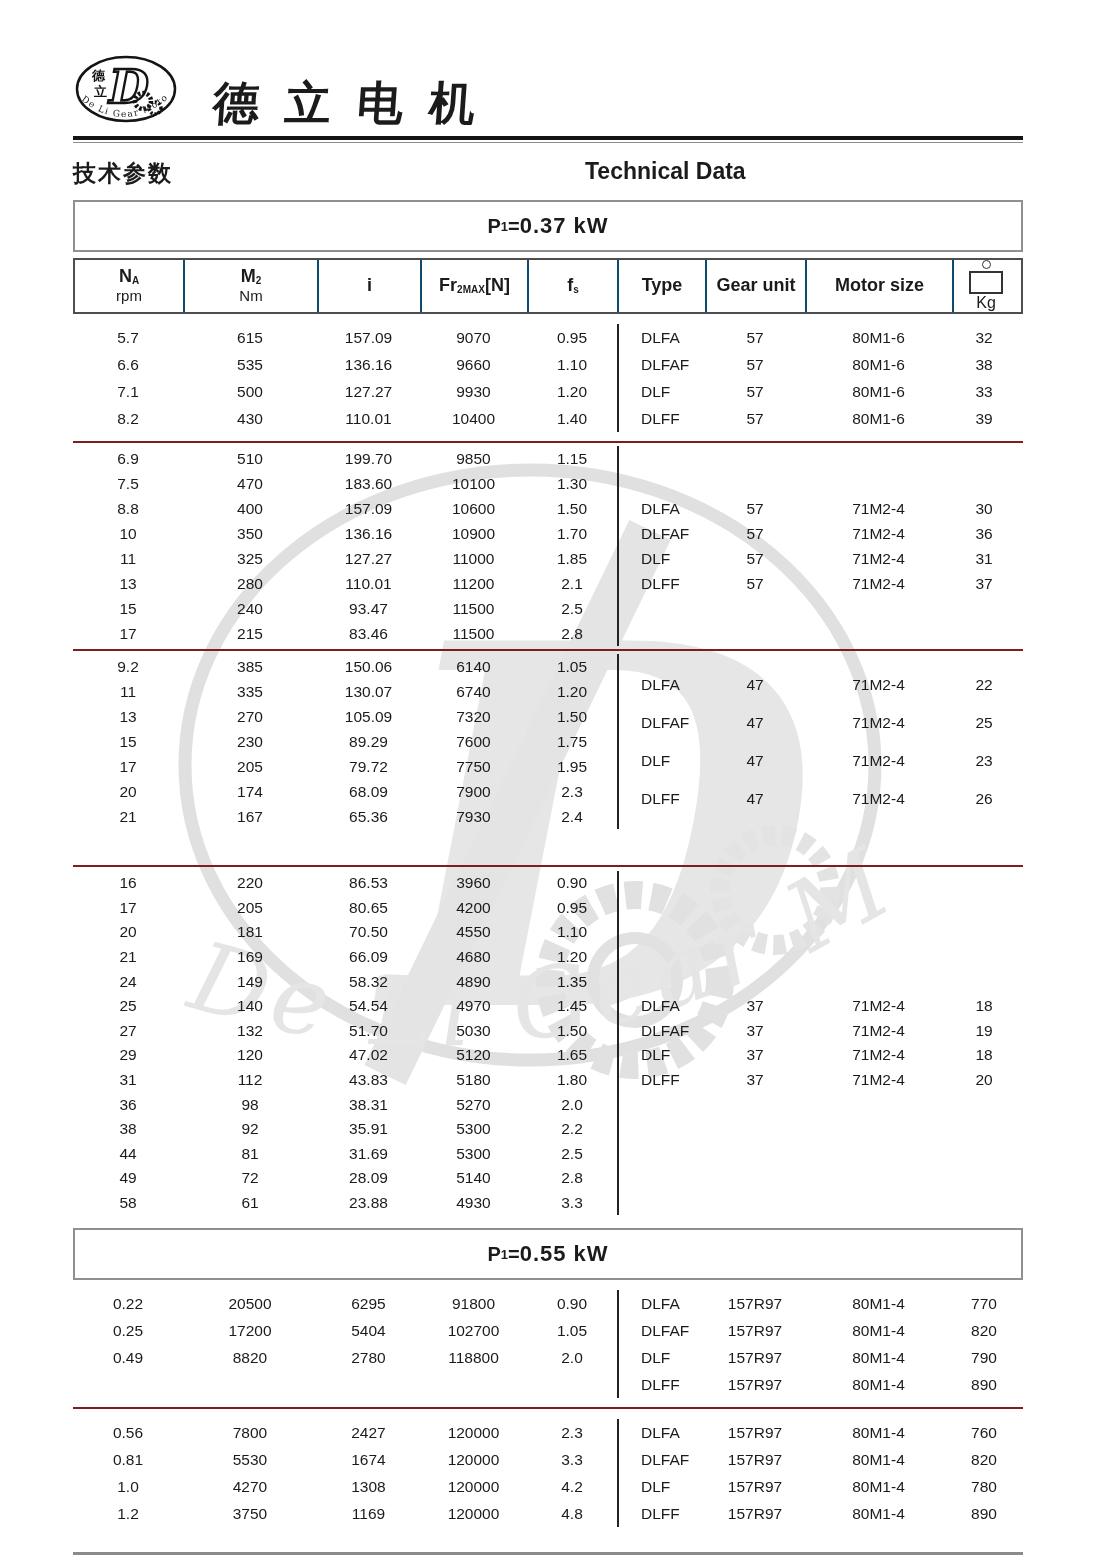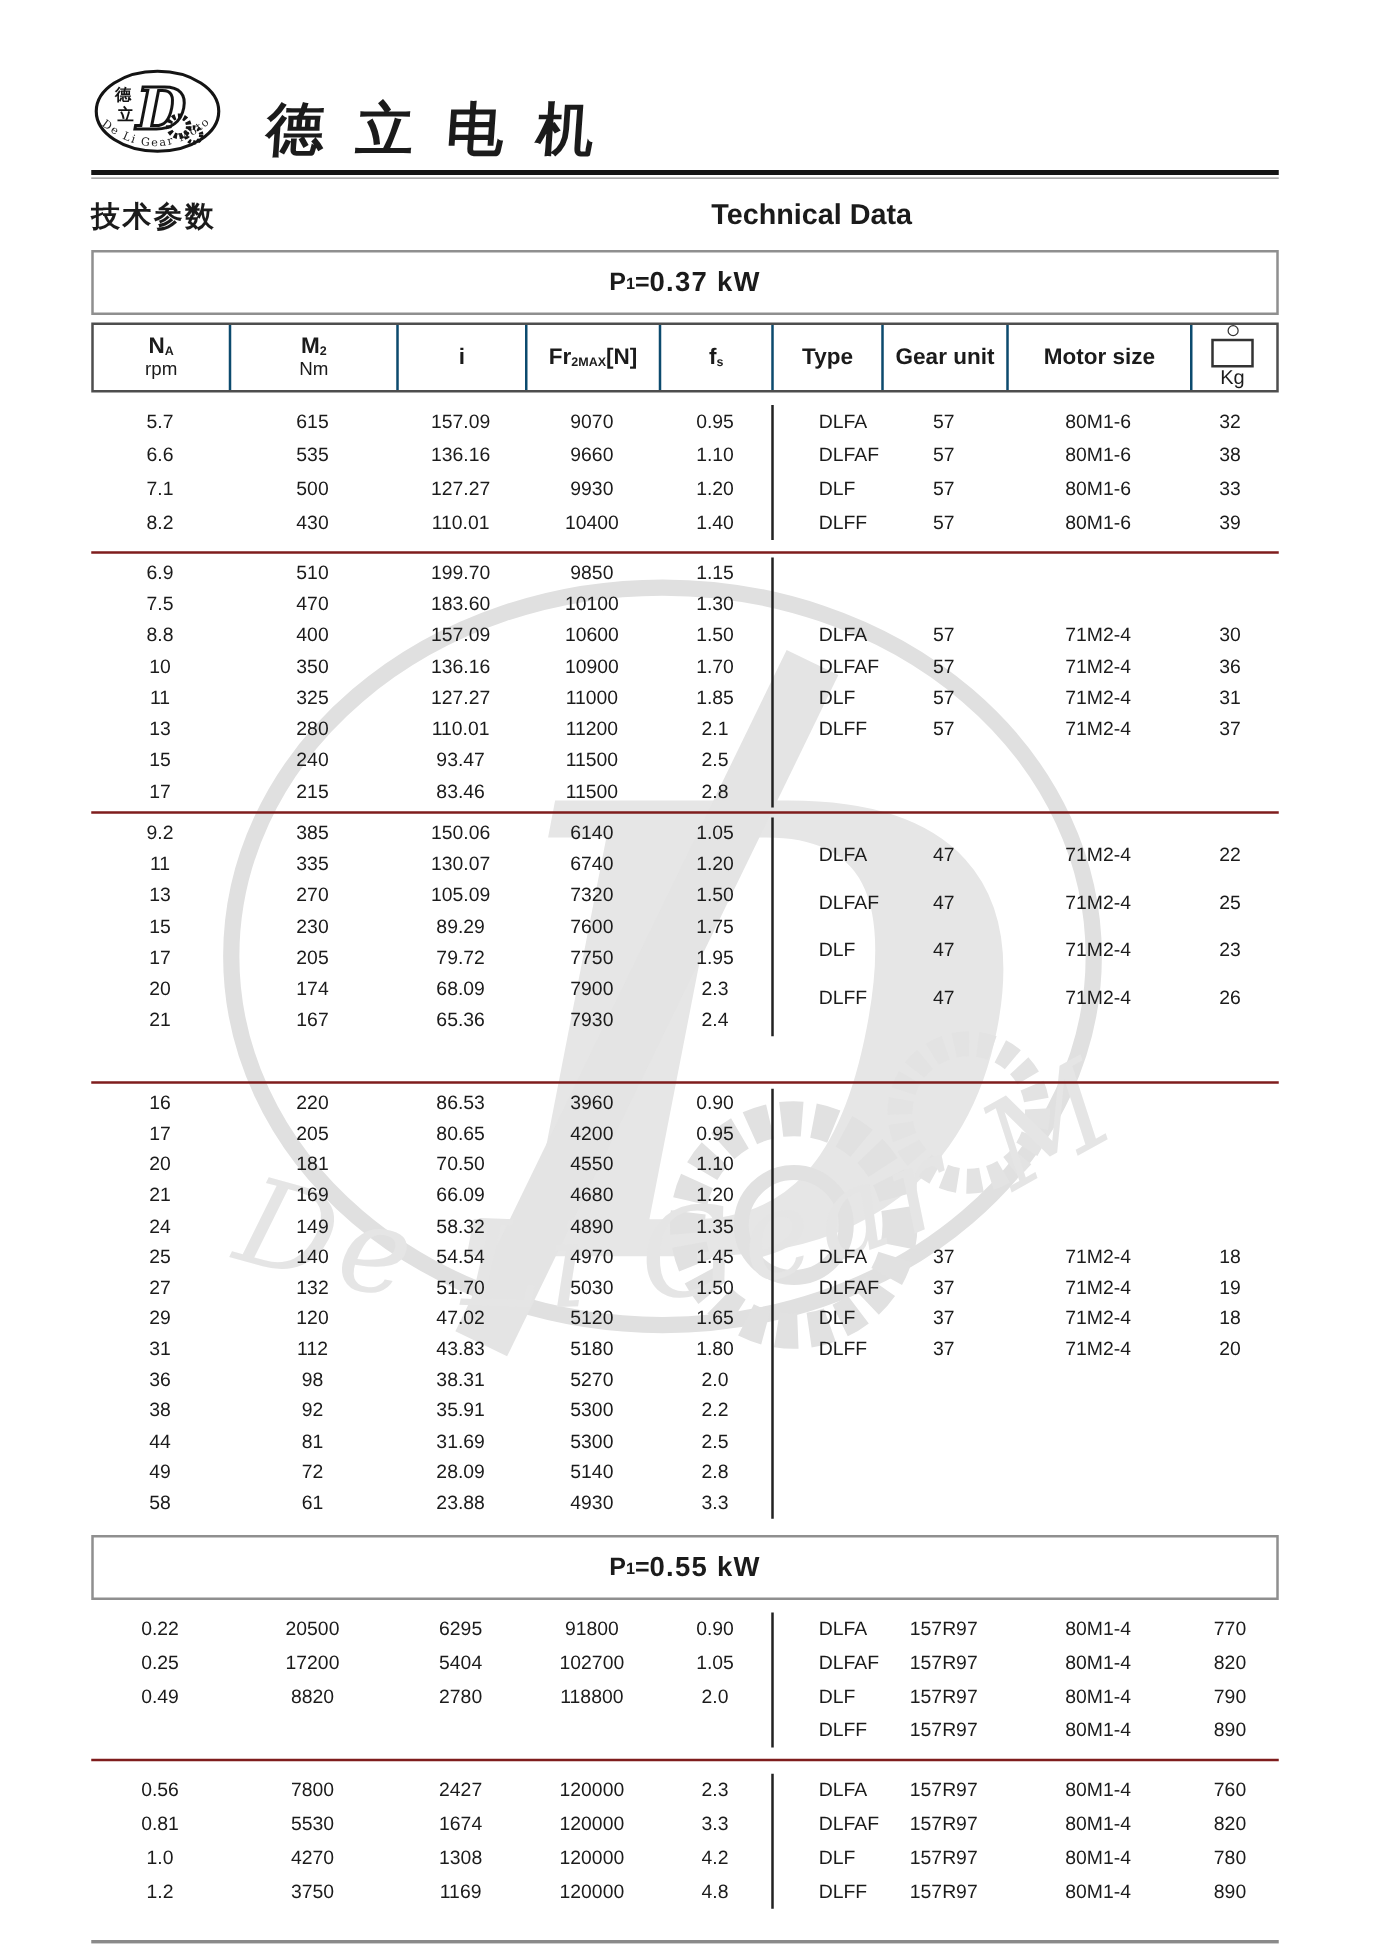--- a/index.html
+++ b/index.html
@@ -20,21 +20,21 @@
   .brand-name{
     font-family:"DejaVu Serif", serif;
     font-weight:bold;font-size:46px;letter-spacing:26px;
     transform:skewX(-4deg);line-height:1;padding-bottom:4px;white-space:nowrap;
   }
   .header-rule{margin-top:6px;}
   .rule-thick{height:4px;background:#141414;}
   .rule-thin{height:1px;background:#8d8d8d;margin-top:2px;}
   .subtitle-row{position:relative;margin-top:15px;height:30px;}
   .subtitle-cn{position:absolute;left:0;top:0;font-size:23px;font-weight:bold;letter-spacing:2px;text-align:right;}
-  .subtitle-en{position:absolute;left:496px;top:0;font-size:23px;font-weight:bold;}
+  .subtitle-en{position:absolute;left:512px;top:0;font-size:23px;font-weight:bold;}
   
   .power-box{
     margin-top:12px;height:48px;border:2px solid #8f8f8f;
     display:flex;align-items:center;justify-content:center;background:#fff;
   }
   .pbase{font-size:20px;font-weight:bold;}
   .psub{font-size:13px;font-weight:bold;}
   .peq{font-size:20px;font-weight:bold;}
   .pkw{font-size:22px;font-weight:bold;letter-spacing:1px;}
   
@@ -58,21 +58,21 @@
   
   .blocks{}
   .block{display:flex;align-items:stretch;}
   .block + .block{border-top:2px solid #7f1d1d;}
   .block-left{width:544px;display:flex;flex-direction:column;justify-content:center;}
   .block-right{width:404px;border-left:2px solid #222;display:flex;flex-direction:column;justify-content:center;}
   .drow{display:grid;grid-template-columns:110px 134px 103px 107px 90px;align-items:center;}
   .trow{display:grid;grid-template-columns:86px 100px 147px 64px;align-items:center;}
   .dcell{text-align:center;font-size:15.5px;}
   .tcell{text-align:center;font-size:15.5px;}
-  .tcell.t0{text-align:left;padding-left:36px;}
+  .tcell.t0{text-align:left;padding-left:22px;}
   .rows-4{padding:10px 0 9px 0;}
   .rows-4 .drow,.rows-4 .trow{height:27px;}
   .rows-8{padding:3px 0;}
   .rows-8 .drow,.rows-8 .trow{height:25px;}
   .rows-7{padding:3px 0;}
   .rows-7 .drow{height:25px;}
   .rows-7 .trow{height:25px;}
   .rows-7.wide-types .trow{height:38px;}
   .rows-14{padding:4px 0;margin-top:33px;}
   .rows-14 .drow,.rows-14 .trow{height:24.6px;}

